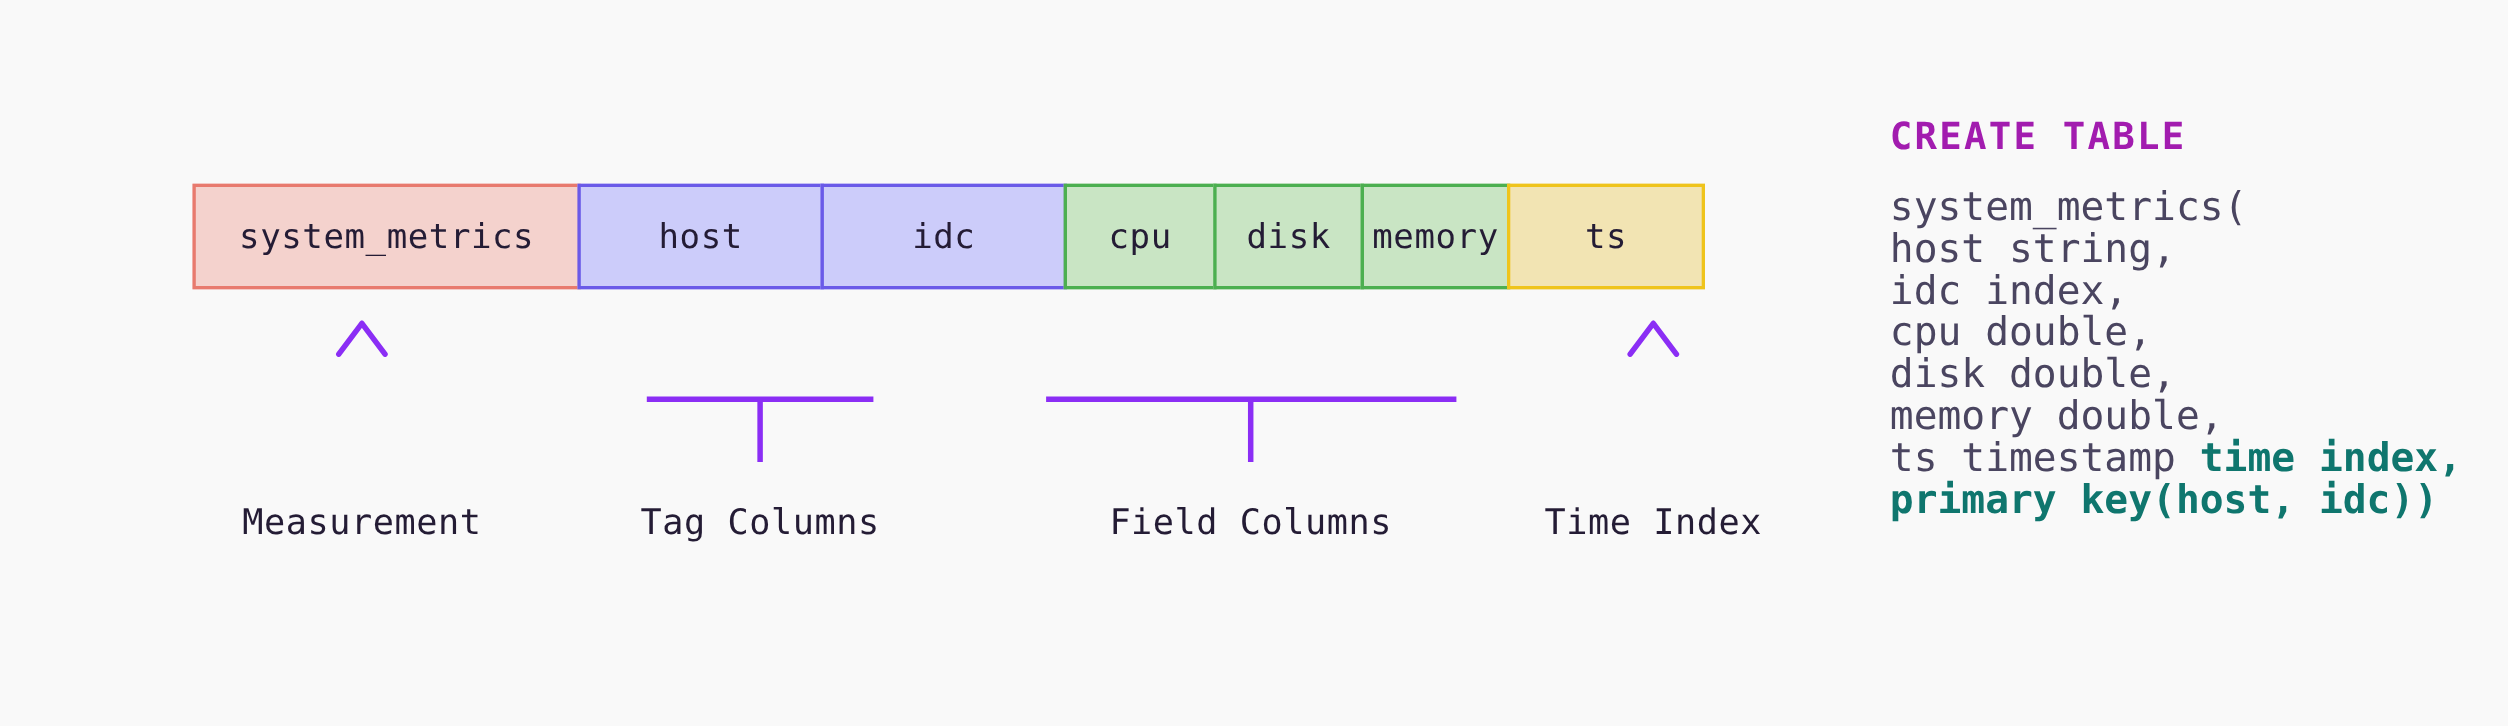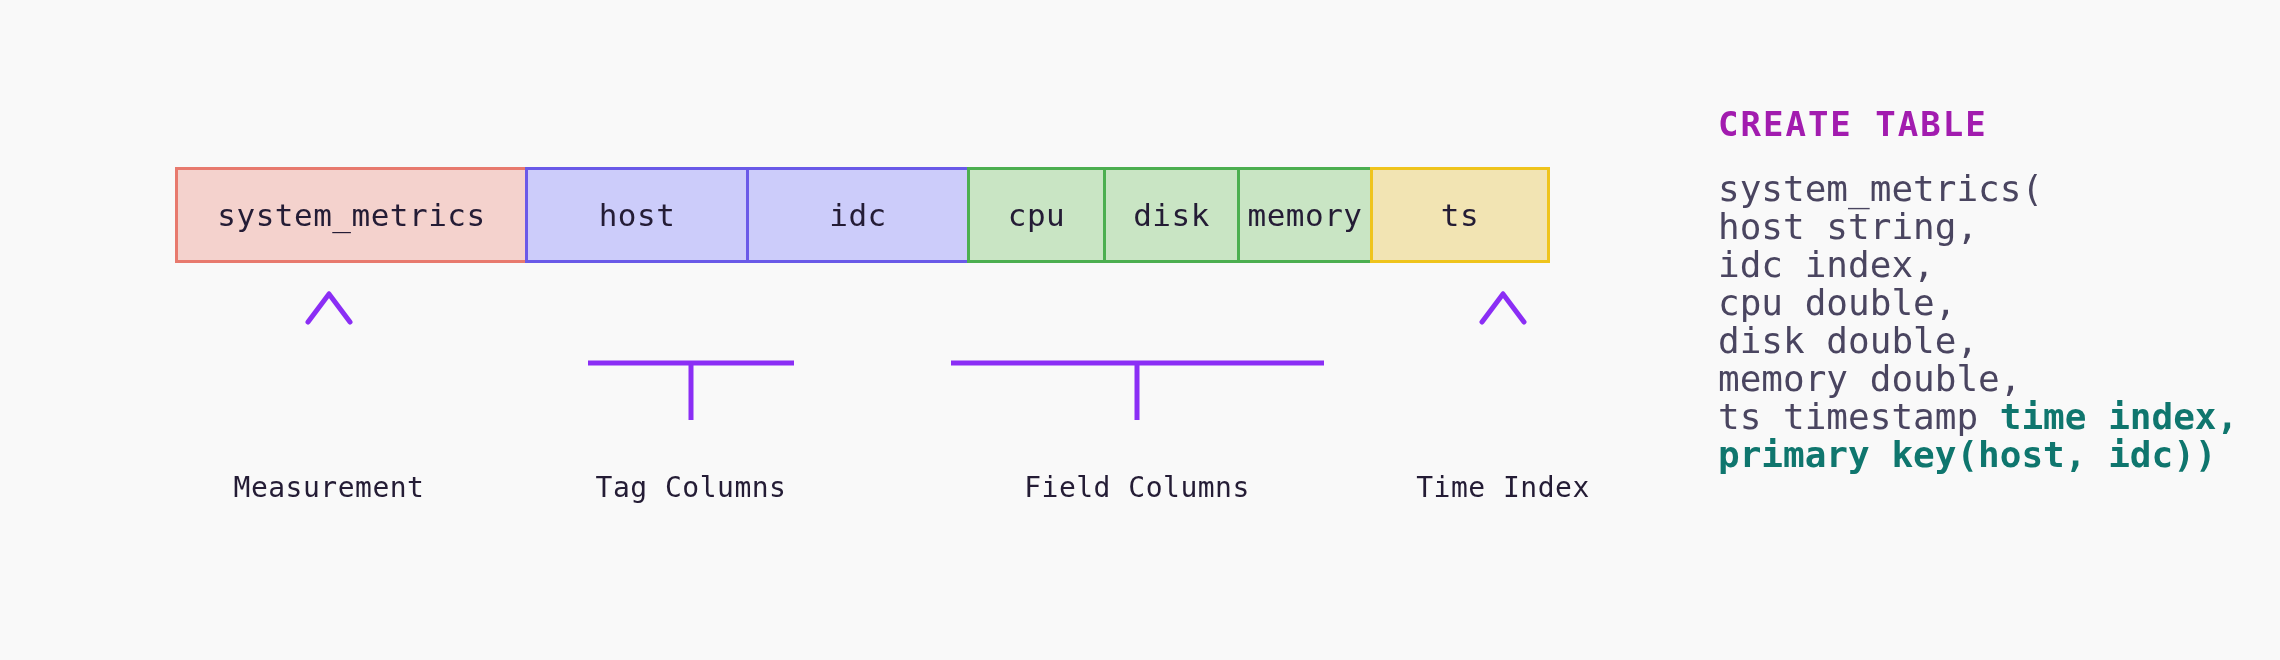--- a/index.html
+++ b/index.html
@@ -75,26 +75,25 @@
     top: 0;
     width: 2280px;
     height: 660px;
     pointer-events: none;
   }
 
   
   .annot-label {
     position: absolute;
     font-family: "DejaVu Sans Mono", "Liberation Mono", monospace;
-    font-size: 28px;
+    font-size: 32px;
     color: #241c35;
     white-space: nowrap;
     transform: translateX(-50%);
     letter-spacing: 0.5px;
-    margin-top: 16px;
   }
   .annot-label.l-measurement { left: 329px;  top: 455px; }
   .annot-label.l-tag         { left: 691px;  top: 455px; }
   .annot-label.l-field       { left: 1137px; top: 455px; }
   .annot-label.l-time        { left: 1503px; top: 455px; }
 
   
   .sql-panel {
     position: absolute;
     left: 1718px;

